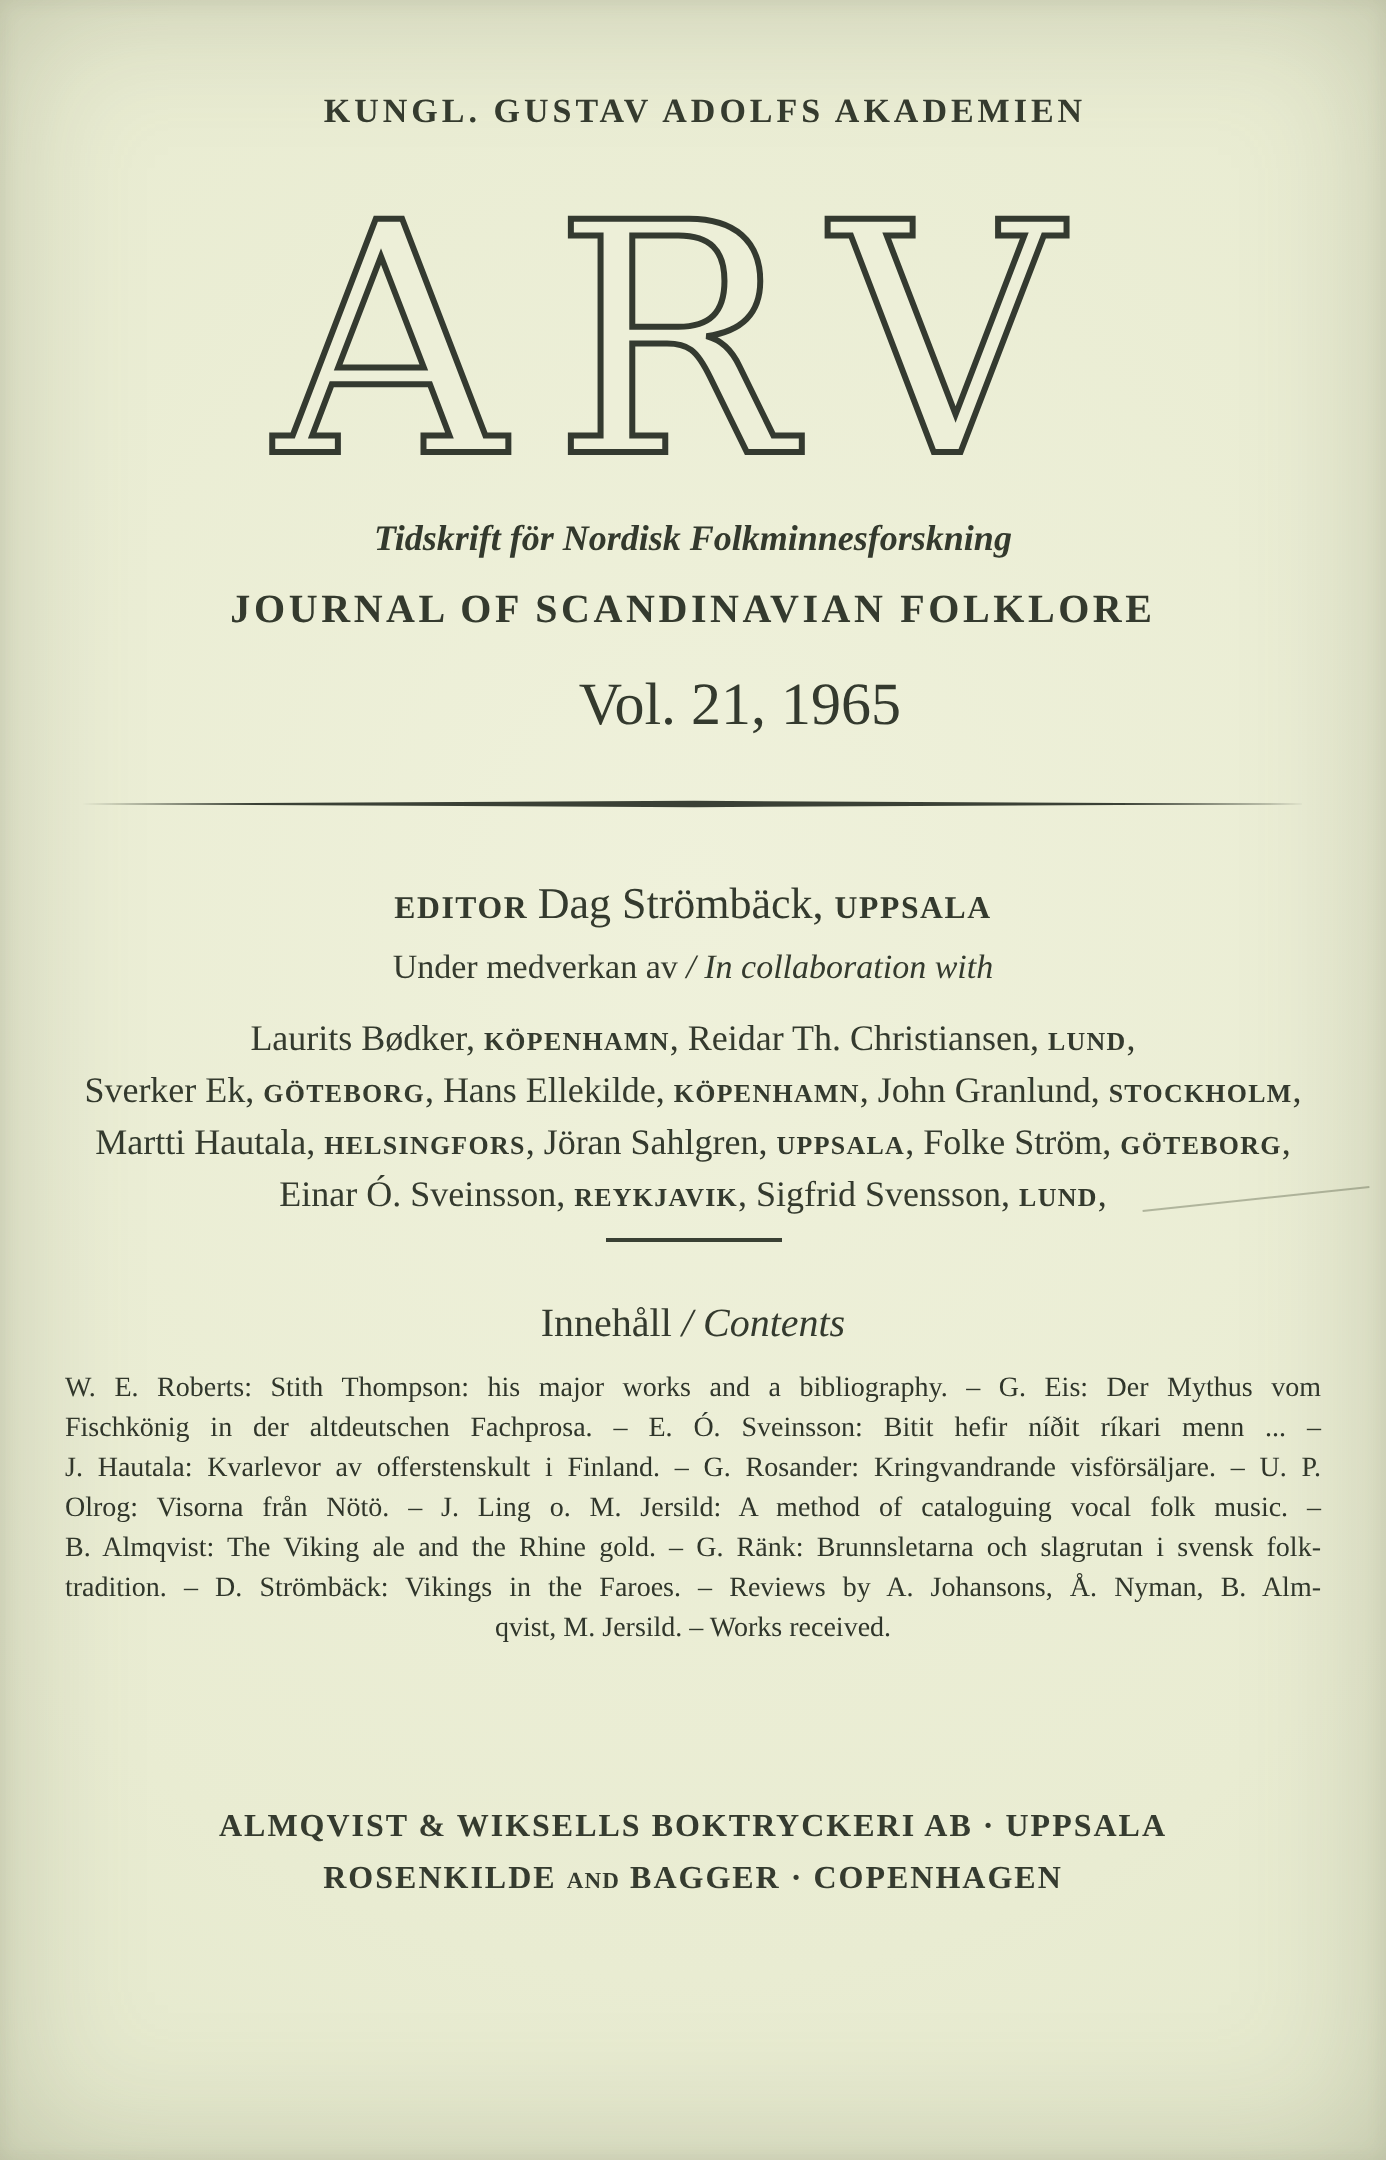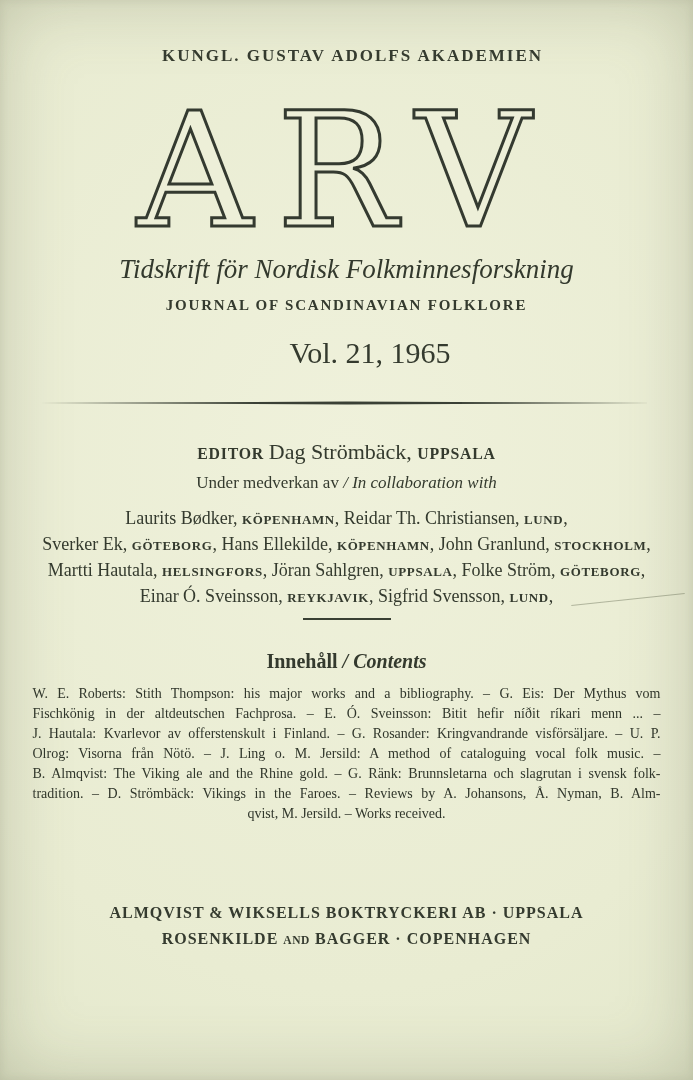--- a/index.html
+++ b/index.html
@@ -31,27 +31,28 @@
     line-height: 24px;
     font-size: 17px; font-weight: bold;
     letter-spacing: 2px;
     color: #353b2f;
     padding-left: 12px;
   }
   .logo-wrap { margin-top: 30px; height: 150px; }
   .subtitle-sv {
     margin-top: 4px;
     line-height: 34px;
-    font-size: 27px; font-style: italic;
+    font-size: 18px; font-style: italic;
     color: #33392d;
+    font-weight: bold;
   }
   .subtitle-en {
     margin-top: 8px;
     line-height: 22px;
-    font-size: 15px; font-weight: bold;
+    font-size: 20px; font-weight: bold;
     letter-spacing: 1.8px;
   }
   .volume {
     margin-top: 18px;
     line-height: 38px;
     font-size: 30px;
     margin-left: 47px;
   }
   .swelled-rule-wrap { margin-top: 28px; height: 4px; line-height: 0; }
   .editor-line {
@@ -72,21 +73,21 @@
   .seg-sc { font-size: 0.72em; font-weight: 600; letter-spacing: 0.05em; }
   .seg-it { font-style: italic; }
   .short-rule {
     margin: 8px auto 0 auto;
     width: 88px; height: 2px;
     background: #3a4034;
   }
   .contents-heading {
     margin-top: 28px;
     line-height: 26px;
-    font-size: 20px; font-weight: bold;
+    font-size: 20px; font-weight: normal;
   }
   .contents-block {
     margin: 10px auto 0 auto;
     width: 628px;
   }
   .contents-line {
     font-size: 14px;
     line-height: 20px;
     color: #30362b;
     text-align: justify;

